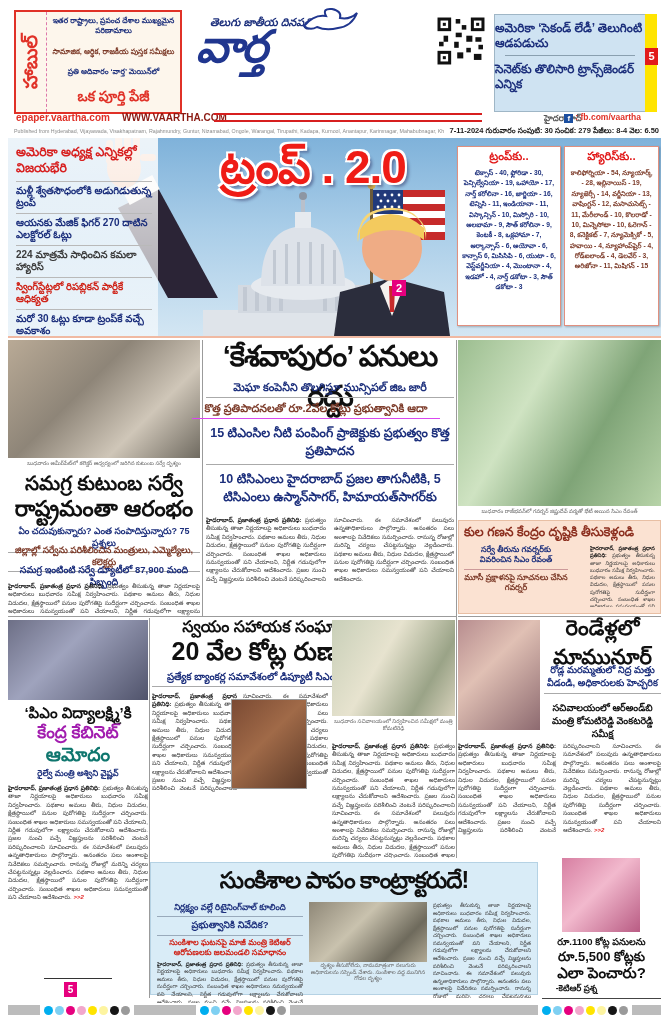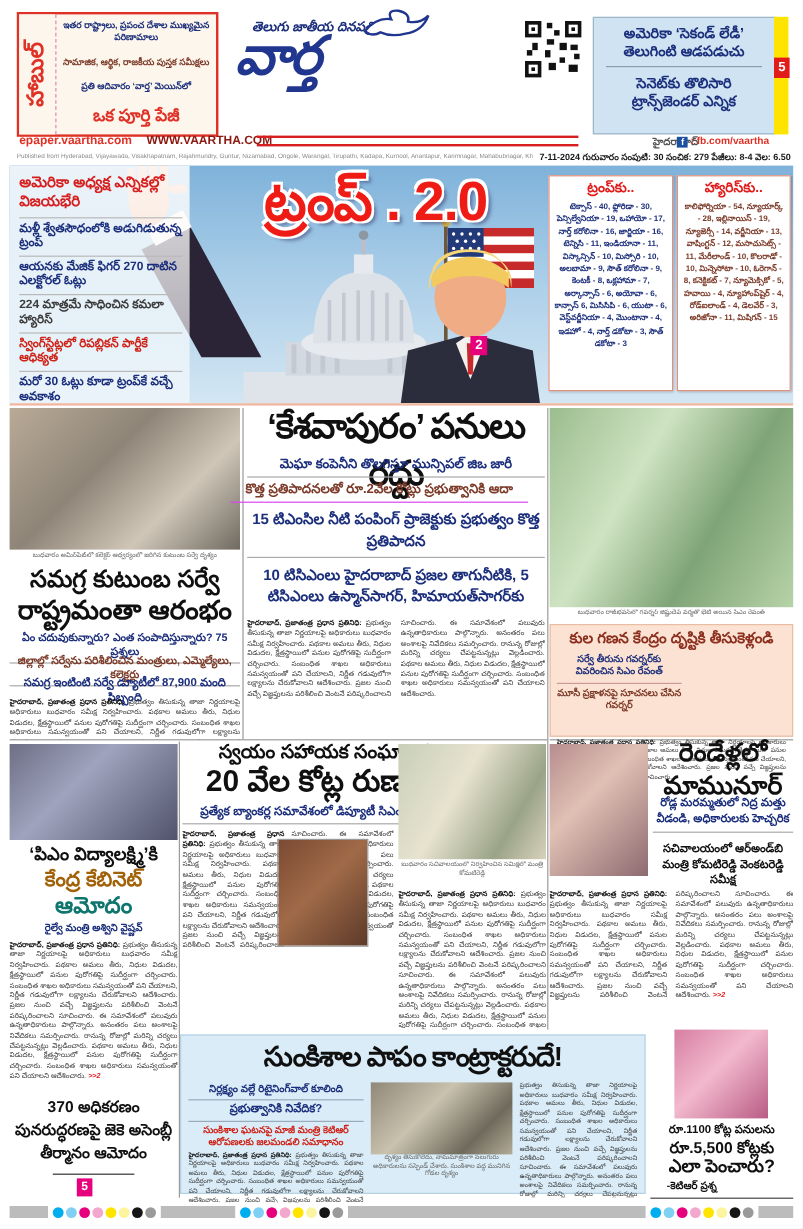--- a/index.html
+++ b/index.html
@@ -24,21 +24,21 @@
   #promo .pc{flex:1;padding:4px 3px;display:flex;flex-direction:column;justify-content:space-between;border-left:1px dashed #d7a;}
   #promo .pl{font-size:7.5px;font-weight:bold;color:#1c2f7c;text-align:center;line-height:1.3;}
   #promo .pl.r2{color:#7c3a28;}
   #promo .hi{font-size:14px;font-weight:900;color:#e03127;text-align:center;}
   .toplink{font-size:10px;font-weight:900;}
   #tagline{left:210px;top:16px;width:160px;font-size:11px;font-weight:bold;color:#1c2f7c;font-style:italic;}
   #logo{left:196px;top:24px;width:250px;font-size:45px;font-weight:900;color:#20368f;font-style:italic;line-height:1;letter-spacing:-2px;}
   #redrule{left:214px;top:113px;width:268px;height:5px;border-top:2px solid #d71f1f;border-bottom:2px solid #d71f1f;}
   #qr{left:436px;top:16px;width:50px;height:50px;}
   #sidebox{left:494px;top:14px;width:150px;height:96px;background:#cfe3f2;border:1px solid #9fb6c6;}
-  #sidebox .ln{font-size:12px;font-weight:900;color:#1c2f7c;text-align:center;line-height:1.25;padding:6px 12px 4px;}
+  #sidebox .ln{font-size:12px;font-weight:900;color:#1c2f7c;text-align:left;line-height:1.25;padding:6px 0 4px;}
   #sidebox .dv{height:1px;background:#8aa0b0;margin:0 10px;}
   #ystrip{left:645px;top:14px;width:12px;height:98px;background:#ffe400;}
   #badge5-top{left:645px;top:48px;width:13px;height:17px;background:#e21b1b;color:#fff;font-size:11px;font-weight:900;text-align:center;line-height:17px;}
   #pubs{left:14px;top:128px;width:430px;font-size:5.3px;color:#8a8a8a;white-space:nowrap;overflow:hidden;}
   #dateinfo{right:10px;top:126px;font-size:7.5px;font-weight:bold;color:#1a1a1a;}
   .fbox{display:inline-block;width:9px;height:9px;background:#1b4fa0;color:#fff;font-size:8px;font-weight:900;text-align:center;line-height:9px;margin-right:2px;vertical-align:-1px;}
 
   
   #banner{left:8px;top:138px;width:653px;height:198px;background:linear-gradient(180deg,#7fb2da,#a9cde8 45%,#d3e6f3);overflow:hidden;}
   #banner-left{left:0;top:0;width:150px;height:198px;background:linear-gradient(180deg,rgba(255,255,255,.85),rgba(255,255,255,.55));padding:6px 6px 0 8px;box-sizing:border-box;}
@@ -67,31 +67,31 @@
   #kesha-h{left:206px;top:340px;width:248px;font-size:29px;font-weight:900;color:#101010;letter-spacing:-1px;}
   #kesha-s1{left:206px;top:380px;width:248px;font-size:11px;border-bottom:1px solid #aaa;padding-bottom:3px;}
   #kesha-s2{left:192px;top:401px;width:248px;font-size:11px;border-bottom:1px solid #d946ef;padding-bottom:3px;}
   #kesha-s3{left:206px;top:424px;width:248px;font-size:12.5px;border-bottom:1px solid #aaa;padding-bottom:4px;line-height:1.45;}
   #kesha-s4{left:206px;top:470px;width:248px;font-size:12.5px;line-height:1.45;}
   #kesha-bd{left:206px;top:516px;width:248px;height:98px;column-count:2;column-gap:8px;}
 
   #gov-ph{left:458px;top:340px;width:203px;height:166px;background:linear-gradient(120deg,#9bbd8f,#cfe3c2 35%,#7fa477 65%,#b7d3a8);}
   #gov-cap{left:458px;top:508px;width:203px;}
   #gov-box{left:458px;top:520px;width:203px;height:94px;background:#fbe2d2;border:1px solid #e8bfa4;box-sizing:border-box;padding:4px 5px;}
-  #gov-box .gh{font-size:12.5px;font-weight:900;color:#8c2f1f;text-align:center;margin-bottom:3px;}
-  #gov-cols{display:flex;gap:22px;flex-direction:column;}
+  #gov-box .gh{font-size:12.5px;font-weight:900;color:#8c2f1f;margin-bottom:3px;}
+  #gov-cols{display:flex;gap:22px;}
   #gov-subs{width:104px;}
   #gov-subs .g1{font-size:8px;font-weight:bold;color:#1c2f7c;text-align:center;border-bottom:1px solid #c99;padding-bottom:3px;margin-bottom:3px;line-height:1.3;}
   #gov-subs .g2{font-size:8px;font-weight:bold;color:#7c3a28;text-align:center;line-height:1.3;}
   #gov-bd{flex:1;font-size:5.2px;height:62px;}
 
   
   #vai-ph{left:8px;top:620px;width:140px;height:80px;background:linear-gradient(135deg,#6d6f86,#9fa3bd 40%,#50536b);}
   #vidya-h1{left:8px;top:704px;width:140px;font-size:15px;font-weight:900;color:#101010;}
-  #vidya-h2{left:8px;top:723px;width:140px;font-size:17px;font-weight:900;color:#a16207;}
+  #vidya-h2{left:8px;top:723px;width:140px;font-size:17px;font-weight:900;color:#a21caf;}
   #vidya-h3{left:8px;top:744px;width:140px;font-size:19px;font-weight:900;color:#0f766e;}
   #vidya-sub{left:8px;top:768px;width:140px;font-size:8.5px;}
   #vidya-bd{left:8px;top:784px;width:140px;height:118px;}
   #jk-h{left:8px;top:914px;width:140px;font-size:13px;font-weight:900;color:#101010;line-height:1.45;}
   #jk-rule{left:44px;top:978px;width:68px;height:1px;background:#333;}
   #badge5-bot{left:64px;top:982px;width:13px;height:15px;background:#e6007e;color:#fff;font-size:10px;font-weight:900;text-align:center;line-height:15px;}
 
   #loans-h1{left:152px;top:618px;width:240px;font-size:16px;font-weight:900;color:#101010;}
   #loans-h2{left:152px;top:637px;width:240px;font-size:25px;font-weight:900;color:#101010;}
   #loans-sub{left:152px;top:670px;width:240px;font-size:10px;border-bottom:1px solid #aaa;padding-bottom:3px;}
@@ -337,21 +337,20 @@
       <div id="gov-bd" class="bd"><b>హైదరాబాద్, ప్రజాతంత్ర ప్రధాన ప్రతినిధి: </b><span>ప్రభుత్వం తీసుకున్న తాజా నిర్ణయాలపై అధికారులు బుధవారం సమీక్ష నిర్వహించారు. పథకాల అమలు తీరు, నిధుల విడుదల, క్షేత్రస్థాయిలో పనుల పురోగతిపై సుదీర్ఘంగా చర్చించారు. సంబంధిత శాఖల అధికారులు సమన్వయంతో పని చేయాలని, నిర్ణీత గడువులోగా లక్ష్యాలను చేరుకోవాలని ఆదేశించారు. ప్రజల నుంచి వచ్చే విజ్ఞప్తులను పరిశీలించి వెంటనే పరిష్కరించాలని సూచించారు.</span> </div>
     </div>
   </div>
 
   <div id="vai-ph" class="abs ph"></div>
   <div id="vidya-h1" class="abs c">‘పిఎం విద్యాలక్ష్మి’కి</div>
   <div id="vidya-h2" class="abs c">కేంద్ర కేబినెట్</div>
   <div id="vidya-h3" class="abs c">ఆమోదం</div>
   <div id="vidya-sub" class="abs sh nv">రైల్వే మంత్రి అశ్విని వైష్ణవ్</div>
   <div id="vidya-bd" class="abs bd"><b>హైదరాబాద్, ప్రజాతంత్ర ప్రధాన ప్రతినిధి: </b><span>ప్రభుత్వం తీసుకున్న తాజా నిర్ణయాలపై అధికారులు బుధవారం సమీక్ష నిర్వహించారు. పథకాల అమలు తీరు, నిధుల విడుదల, క్షేత్రస్థాయిలో పనుల పురోగతిపై సుదీర్ఘంగా చర్చించారు. సంబంధిత శాఖల అధికారులు సమన్వయంతో పని చేయాలని, నిర్ణీత గడువులోగా లక్ష్యాలను చేరుకోవాలని ఆదేశించారు. ప్రజల నుంచి వచ్చే విజ్ఞప్తులను పరిశీలించి వెంటనే పరిష్కరించాలని సూచించారు. ఈ సమావేశంలో పలువురు ఉన్నతాధికారులు పాల్గొన్నారు. అనంతరం పలు అంశాలపై నివేదికలు సమర్పించారు. రానున్న రోజుల్లో మరిన్ని చర్యలు చేపట్టనున్నట్లు వెల్లడించారు. పథకాల అమలు తీరు, నిధుల విడుదల, క్షేత్రస్థాయిలో పనుల పురోగతిపై సుదీర్ఘంగా చర్చించారు. సంబంధిత శాఖల అధికారులు సమన్వయంతో పని చేయాలని ఆదేశించారు.</span> <span class="more">&gt;&gt;2</span></div>
-  <div id="jk-h" class="abs c">370 అధికరణం పునరుద్ధరణపై జెకె అసెంబ్లీ తీర్మానం ఆమోదం</div>
   <div id="jk-rule" class="abs"></div>
   <div id="badge5-bot" class="abs">5</div>
 
   <div id="loans-h1" class="abs c">స్వయం సహాయక సంఘాలకు</div>
   <div id="loans-h2" class="abs c">20 వేల కోట్ల రుణాలు</div>
   <div id="loans-sub" class="abs sh nv">ప్రత్యేక బ్యాంకర్ల సమావేశంలో డిప్యూటీ సిఎం భట్టి వెల్లడి</div>
   <div id="loans-bd" class="abs bd"><b>హైదరాబాద్, ప్రజాతంత్ర ప్రధాన ప్రతినిధి: </b><span>ప్రభుత్వం తీసుకున్న తాజా నిర్ణయాలపై అధికారులు బుధవారం సమీక్ష నిర్వహించారు. పథకాల అమలు తీరు, నిధుల విడుదల, క్షేత్రస్థాయిలో పనుల పురోగతిపై సుదీర్ఘంగా చర్చించారు. సంబంధిత శాఖల అధికారులు సమన్వయంతో పని చేయాలని, నిర్ణీత గడువులోగా లక్ష్యాలను చేరుకోవాలని ఆదేశించారు. ప్రజల నుంచి వచ్చే విజ్ఞప్తులను పరిశీలించి వెంటనే పరిష్కరించాలని సూచించారు. ఈ సమావేశంలో పలువురు ఉన్నతాధికారులు పాల్గొన్నారు. అనంతరం పలు అంశాలపై నివేదికలు సమర్పించారు. రానున్న రోజుల్లో మరిన్ని చర్యలు చేపట్టనున్నట్లు వెల్లడించారు. పథకాల అమలు తీరు, నిధుల విడుదల, క్షేత్రస్థాయిలో పనుల పురోగతిపై సుదీర్ఘంగా చర్చించారు. సంబంధిత శాఖల అధికారులు సమన్వయంతో పని చేయాలని ఆదేశించారు.</span></div>
   <div id="bhatti-ph" class="abs ph"></div>
   <div id="desk-ph" class="abs ph"></div>
   <div id="desk-cap" class="abs cap">బుధవారం సచివాలయంలో నిర్వహించిన సమీక్షలో మంత్రి కోమటిరెడ్డి</div>

